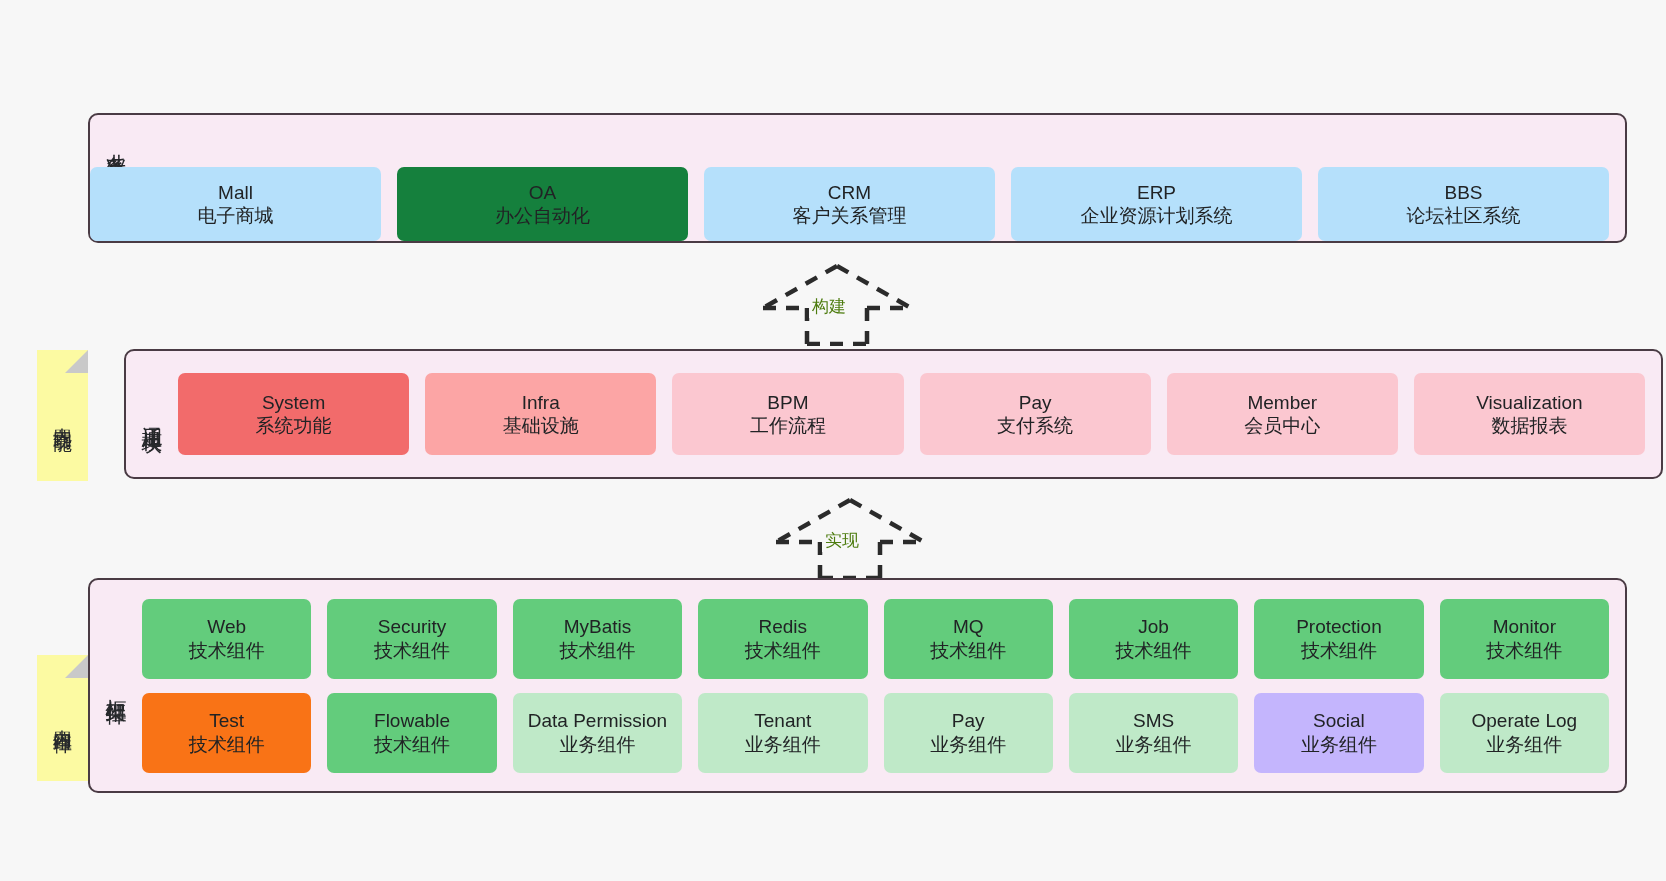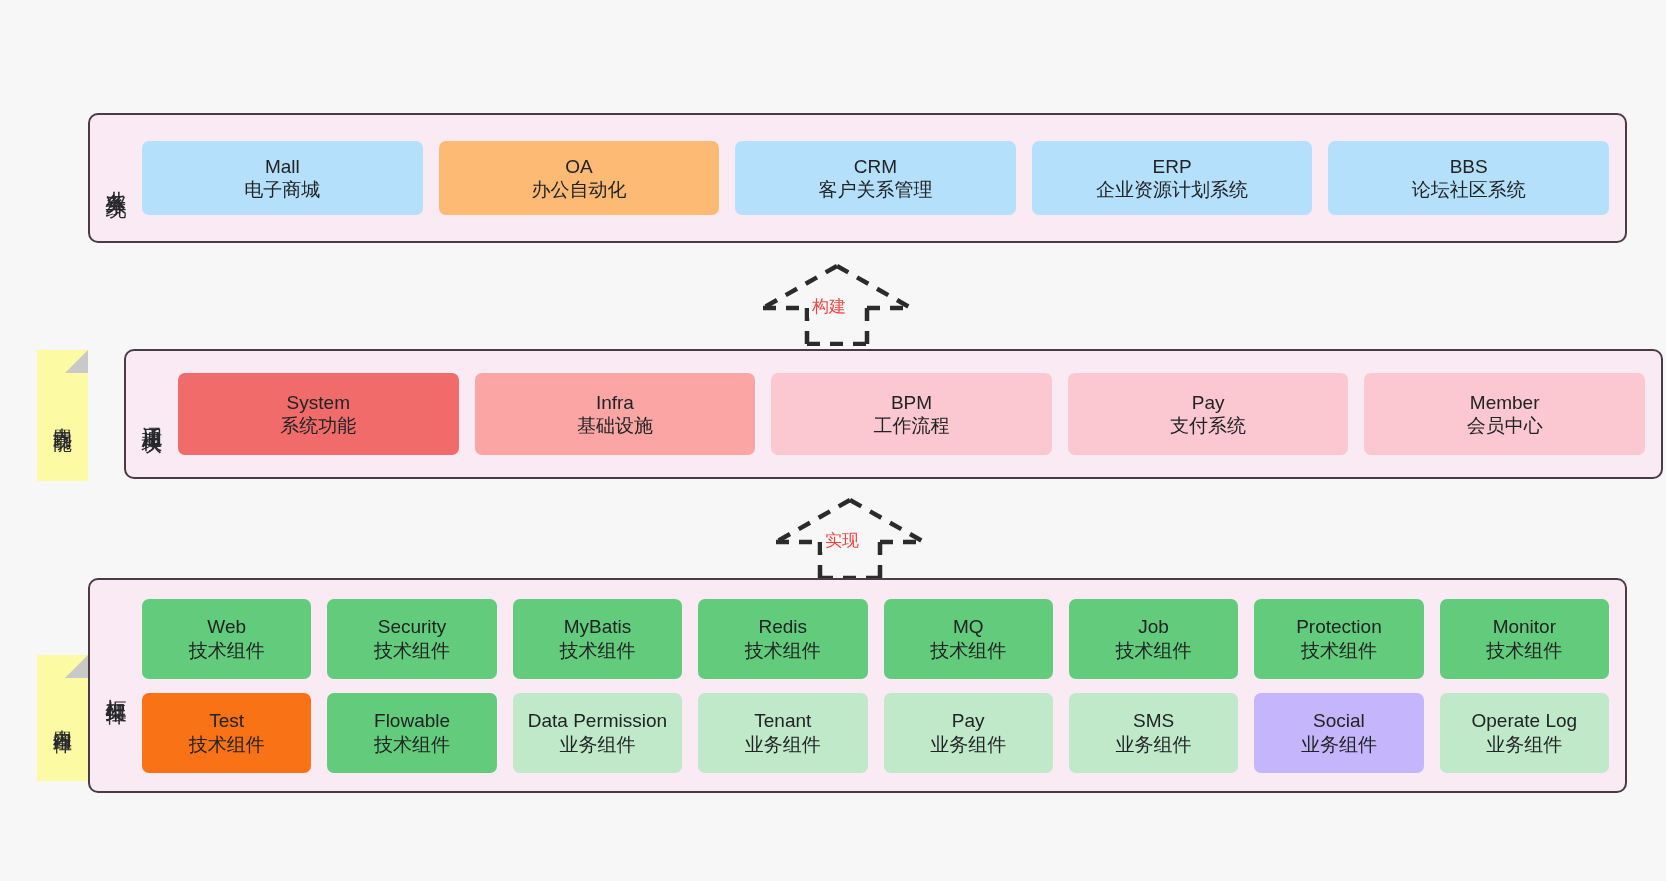--- a/index.html
+++ b/index.html
@@ -74,21 +74,21 @@
     line-height: 1.22;
     color: #212325;
     box-sizing: border-box;
     padding: 4px 6px;
     user-select: none;
   }
   .cell .t1 { display:block; }
   .cell .t2 { display:block; }
 
   
-  #layer-business { left: 88px; top: 113px; width: 1539px; height: 130px; }
+  #layer-business { left: 88px; top: 113px; width: 1539px; height: 130px; flex-direction: column; }
   #layer-business .layer-body { padding-left: 0; }
   #layer-business .cell { height: 74px; background: #b5e0fb; }
 
   
   #layer-modules { left: 88px; top: 349px; width: 1539px; height: 130px; margin-left: 36px; }
   #layer-modules .cell { height: 82px; }
 
   
   #layer-framework { left: 88px; top: 578px; width: 1539px; height: 215px; }
   #layer-framework .cell { height: 80px; }
@@ -121,41 +121,41 @@
     border-color: transparent transparent #c9c9c9 transparent;
   }
   #note-modules  { left: 37px; top: 350px; height: 131px; }
   #note-framework{ left: 37px; top: 655px; height: 126px; }
 
   
   .arrow-wrap { position: absolute; }
   .arrow-label {
     position: absolute;
     font-size: 17px;
-    color: #ef4444;
+    color: #4d7c0f;
     background: #f7f7f7;
     padding: 0 3px;
     user-select: none;
     white-space: nowrap;
   }
 </style>
 </head>
 <body>
 
 <div class="canvas">
 
   <div class="layer" id="layer-business">
     <div class="layer-title">业务系统</div>
     <div class="layer-body">
       <div class="row">
         <div class="cell" style="background:#b5e0fb">
           <span class="t1">Mall</span>
           <span class="t2">电子商城</span>
         </div>
-        <div class="cell" style="background:#fdba74">
+        <div class="cell" style="background:#15803d">
           <span class="t1">OA</span>
           <span class="t2">办公自动化</span>
         </div>
         <div class="cell" style="background:#b5e0fb">
           <span class="t1">CRM</span>
           <span class="t2">客户关系管理</span>
         </div>
         <div class="cell" style="background:#b5e0fb">
           <span class="t1">ERP</span>
           <span class="t2">企业资源计划系统</span>
@@ -207,20 +207,24 @@
           <span class="t1">BPM</span>
           <span class="t2">工作流程</span>
         </div>
         <div class="cell" style="background:#fbc7d0">
           <span class="t1">Pay</span>
           <span class="t2">支付系统</span>
         </div>
         <div class="cell" style="background:#fbc7d0">
           <span class="t1">Member</span>
           <span class="t2">会员中心</span>
+        </div>
+        <div class="cell" style="background:#fbc7d0">
+          <span class="t1">Visualization</span>
+          <span class="t2">数据报表</span>
         </div>
       </div>
     </div>
   </div>
 
   <div class="arrow-wrap" style="left:770px; top:492px; width:160px; height:88px;">
     <svg width="160" height="88" viewBox="0 0 160 88">
       <path d="M 80 8 L 6 50" fill="none" stroke="#2b2b2b" stroke-width="4.5" stroke-dasharray="13,10" stroke-linecap="butt"></path>
       <path d="M 80 8 L 154 50" fill="none" stroke="#2b2b2b" stroke-width="4.5" stroke-dasharray="13,10" stroke-linecap="butt"></path>
       <path d="M 6 50 L 50 50" fill="none" stroke="#2b2b2b" stroke-width="4.5" stroke-dasharray="13,10"></path>

